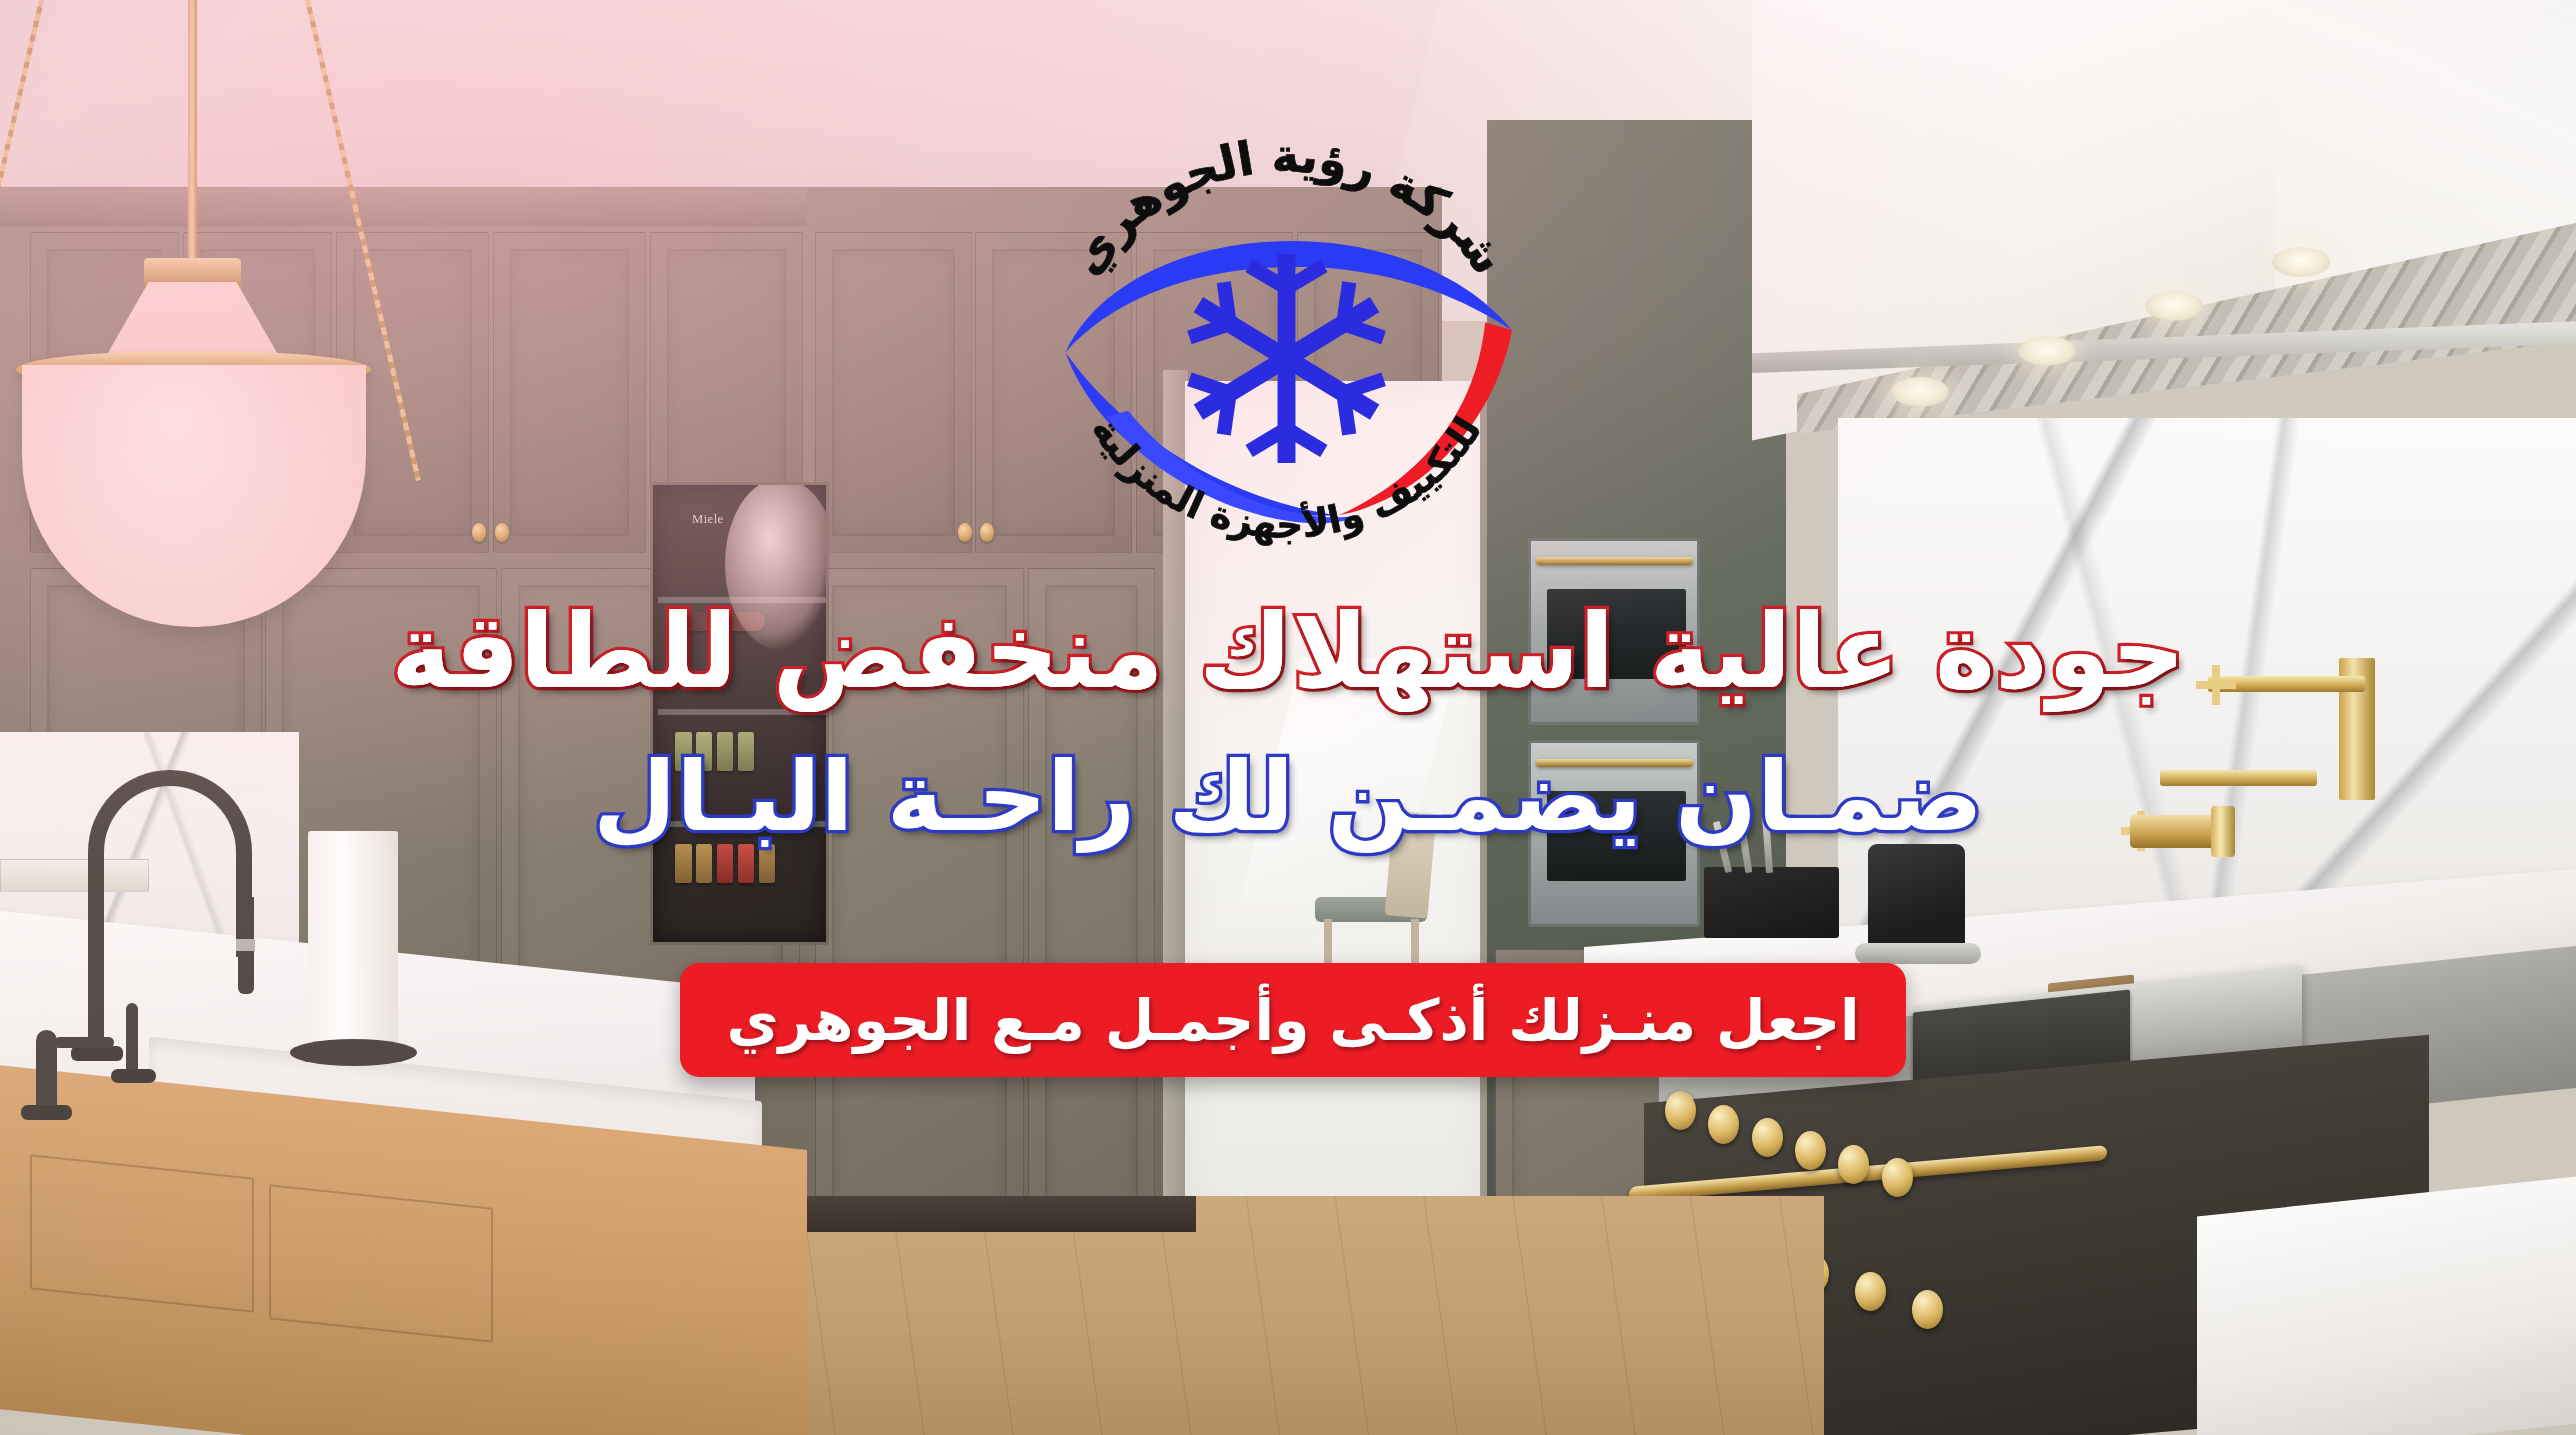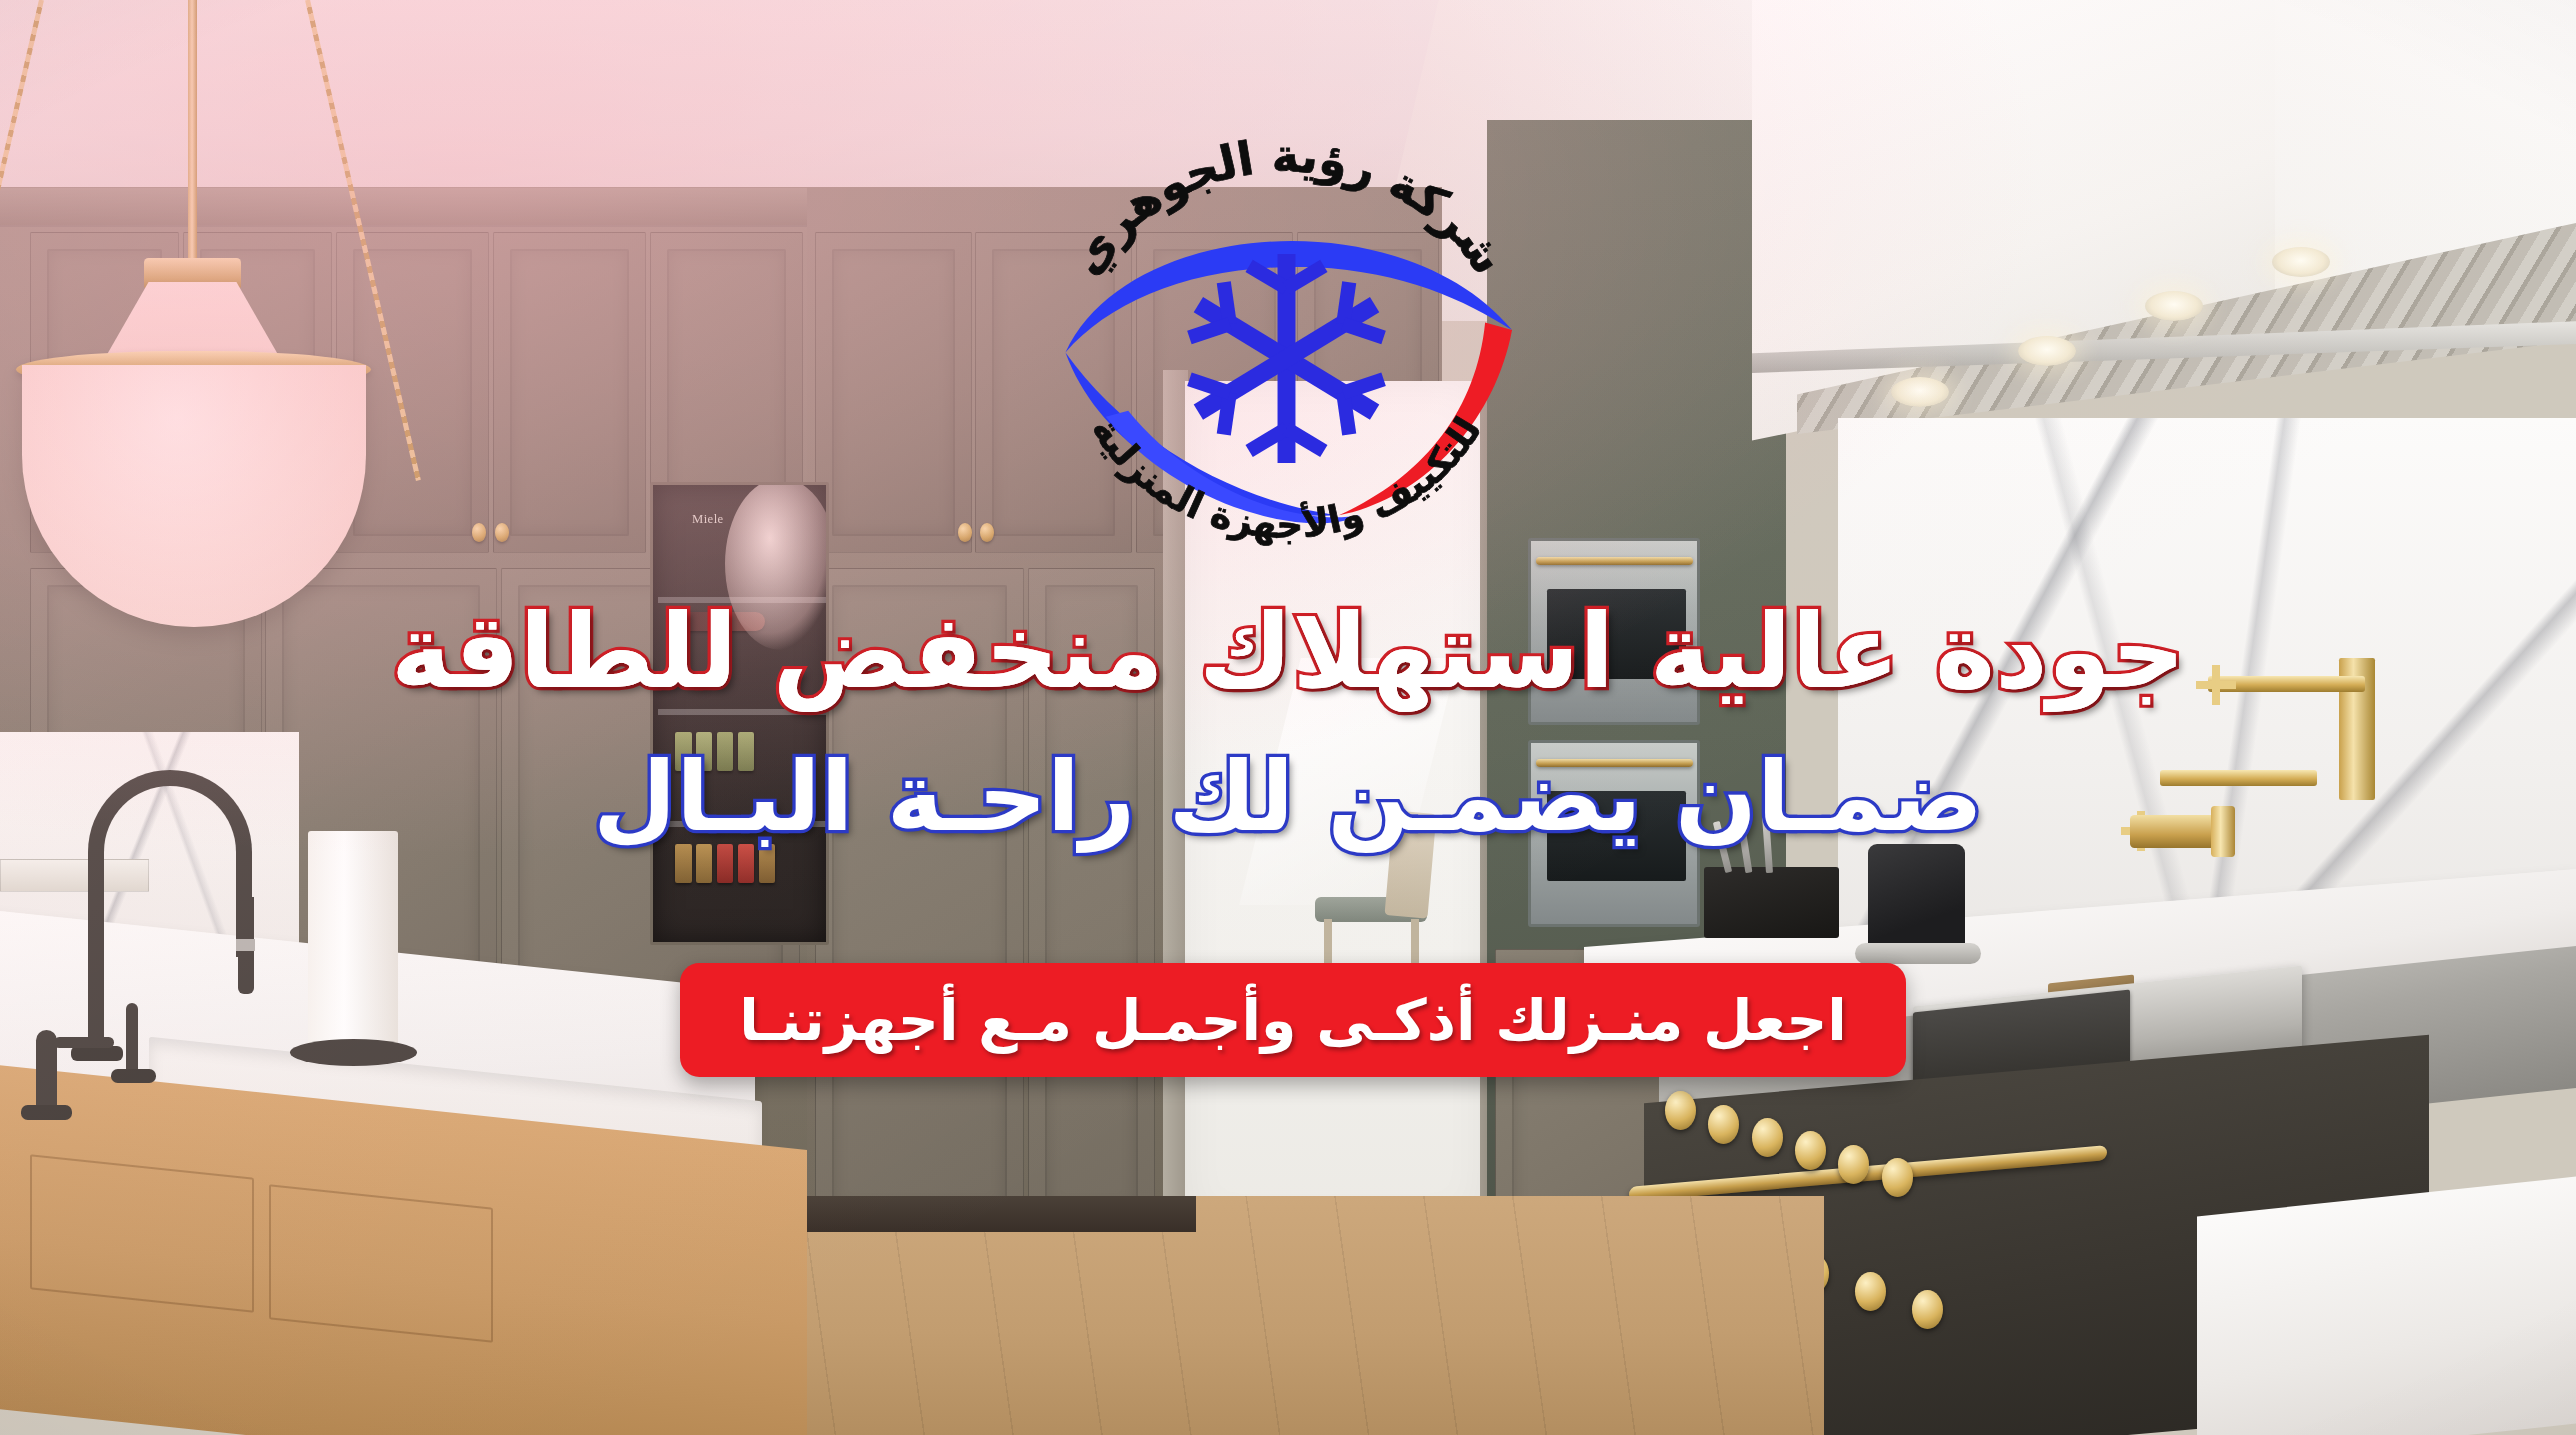--- a/index.html
+++ b/index.html
@@ -724,18 +724,18 @@
     </div>
 
     <div class="h2-wrap">
       <div class="stroked">
         <div class="headline h2">ضمـان يضمـن لك راحـة البـال</div>
         <div class="headline h2 fill">ضمـان يضمـن لك راحـة البـال</div>
       </div>
     </div>
 
     <div class="cta">
-      <span class="cta-label">اجعل منـزلك أذكـى وأجمـل مـع أجهزتنـا</span>
+      <span class="cta-label">اجعل منـزلك أذكـى وأجمـل مـع الجوهري</span>
     </div>
 
   </div>
 </div>
 
 
 </body></html>

